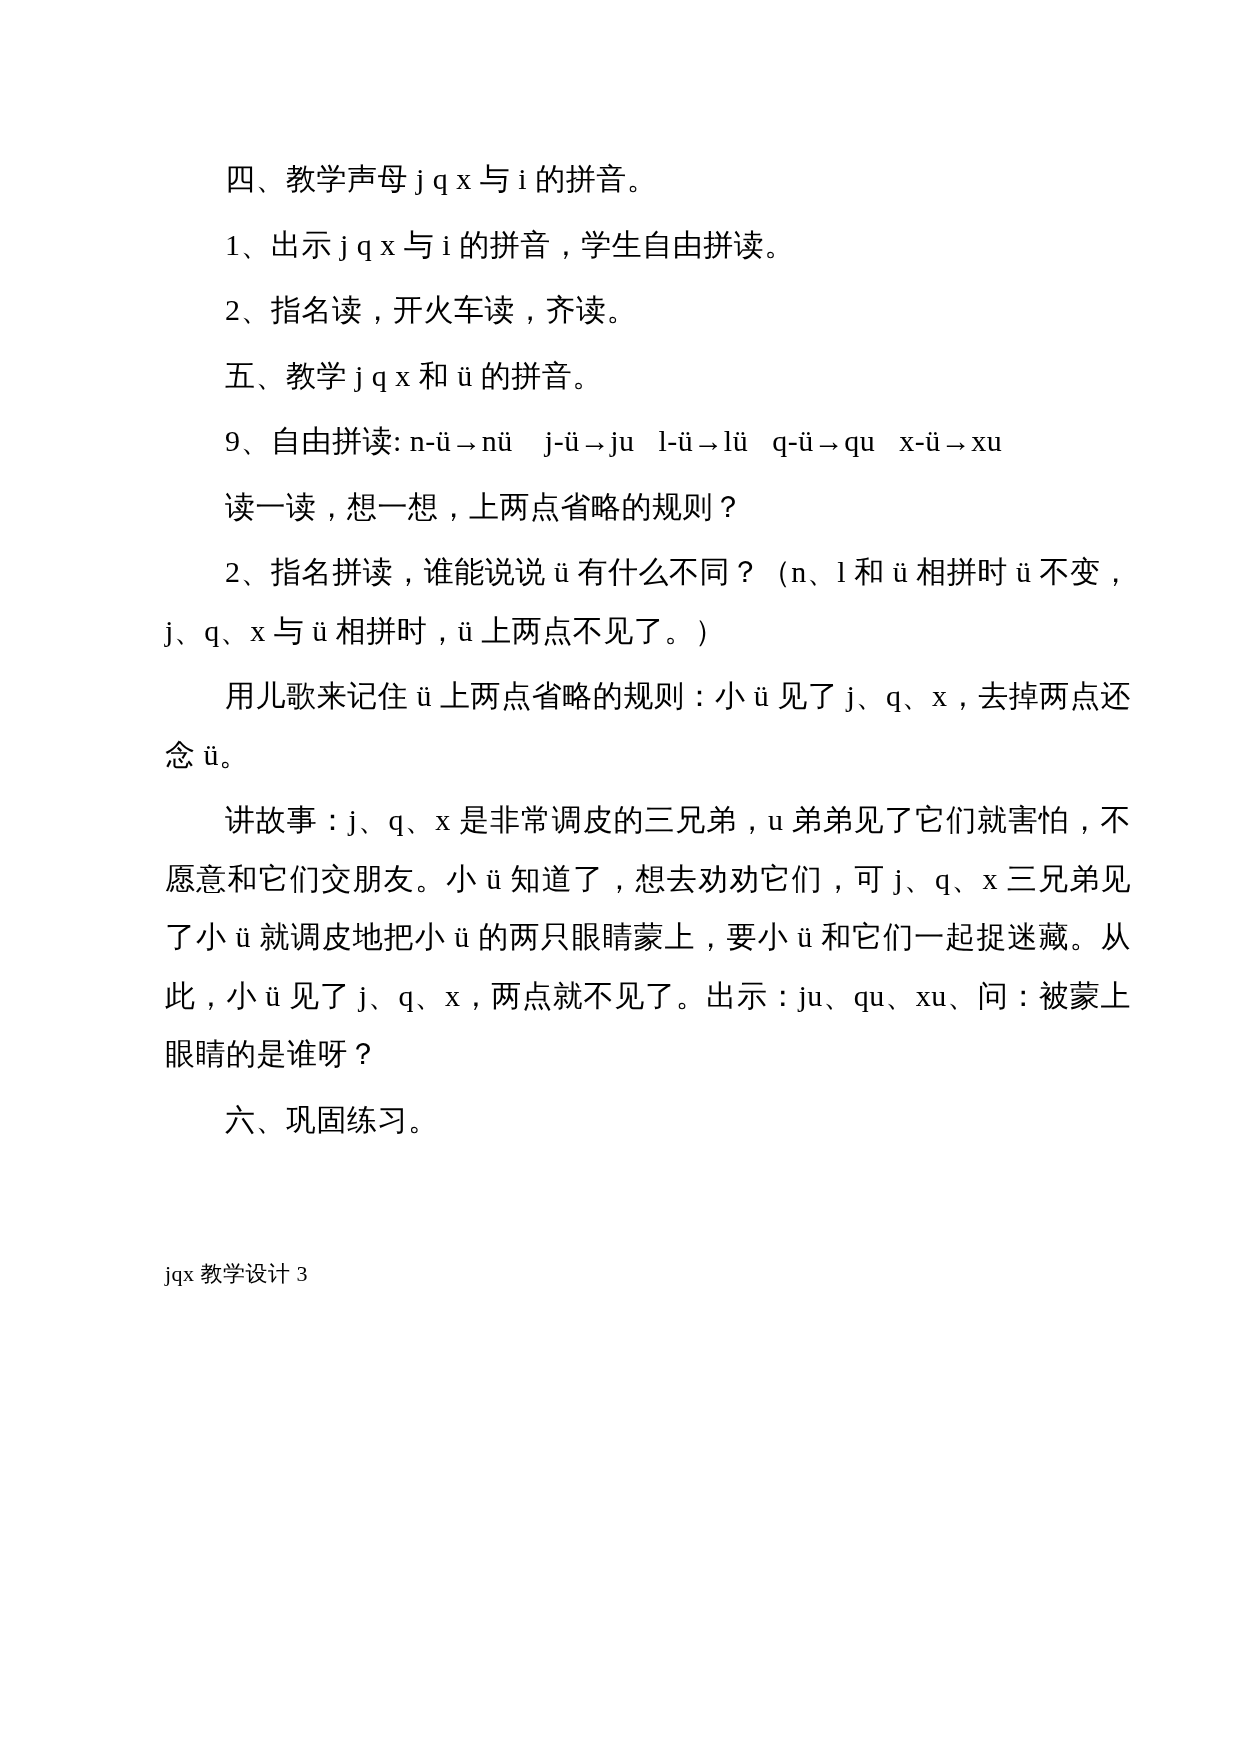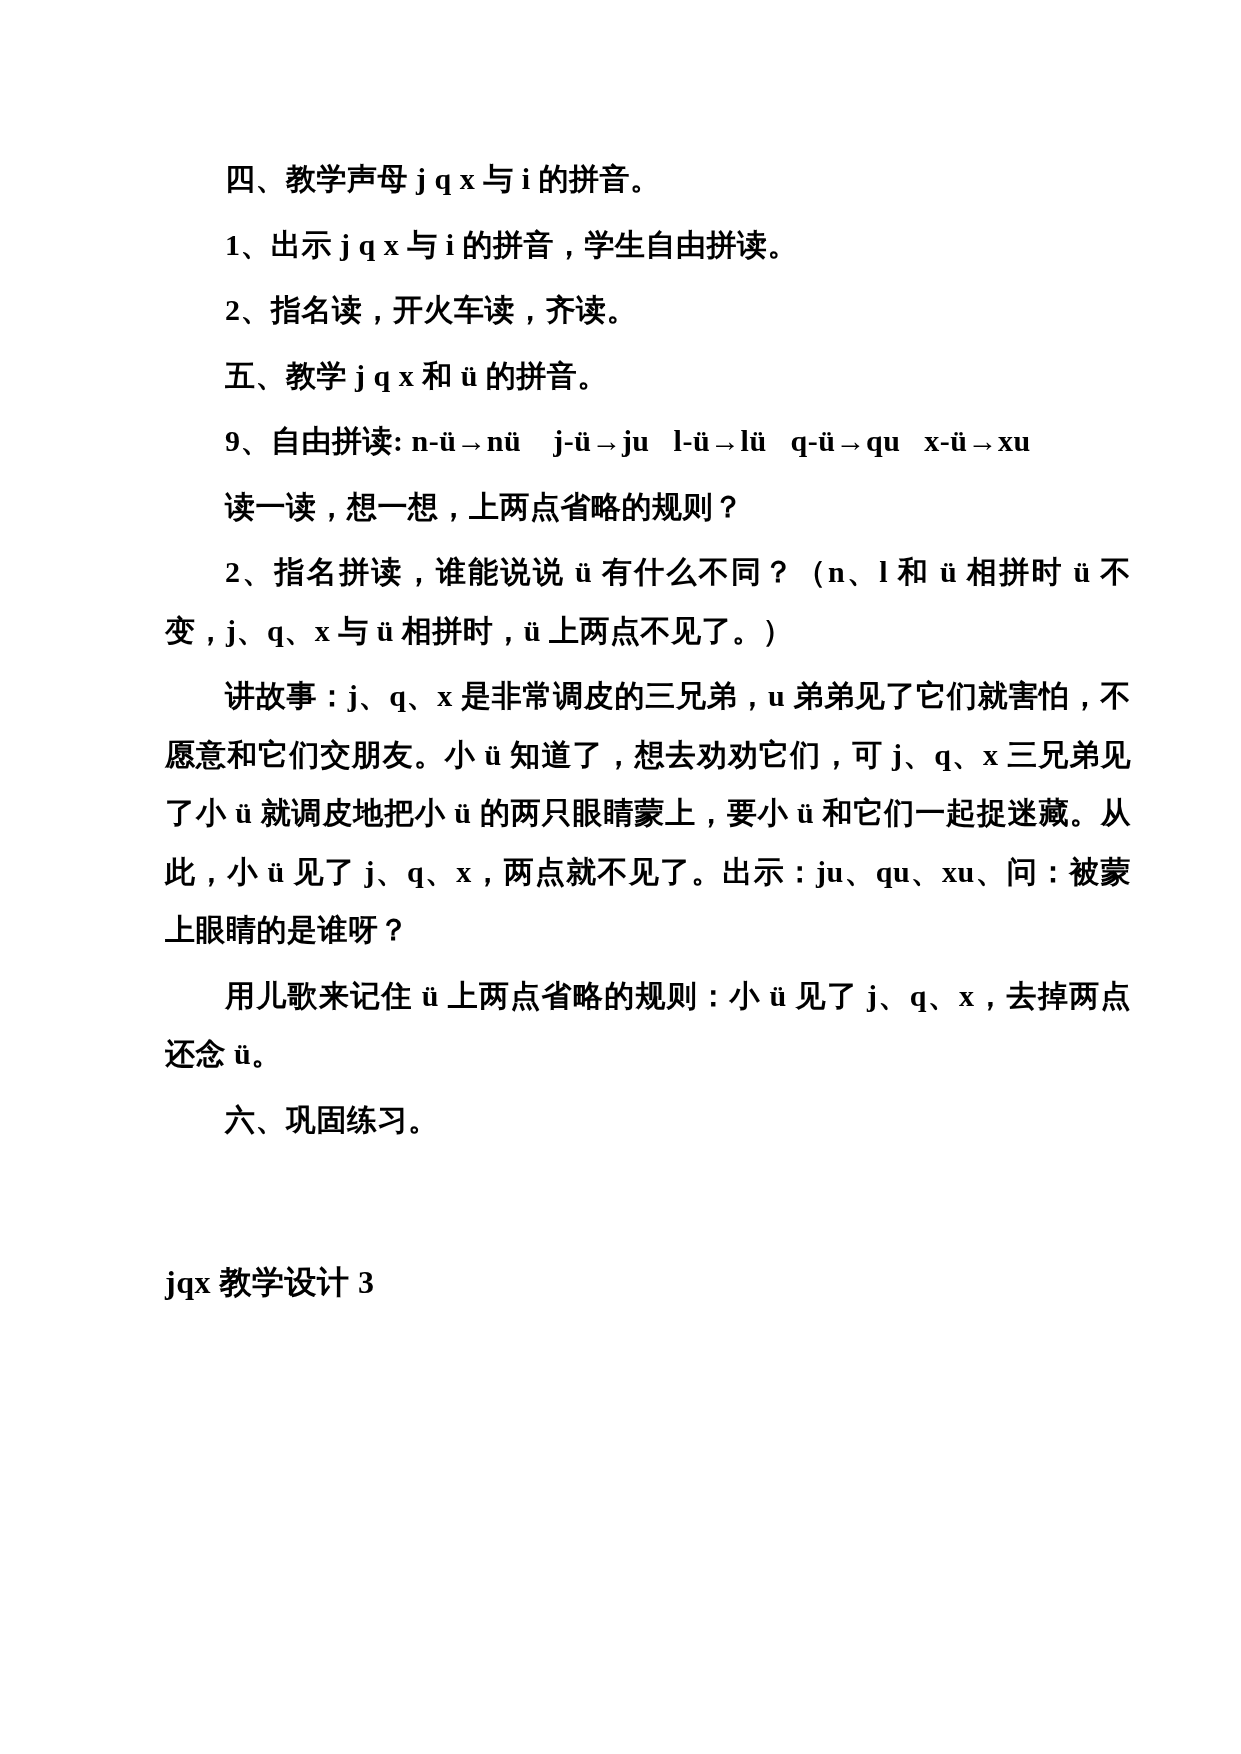--- a/index.html
+++ b/index.html
@@ -13,40 +13,39 @@
     min-height: 1754px;
     font-family: "Liberation Serif", "DejaVu Serif", serif;
     color: #000000;
   }
   .page {
     width: 1241px;
     min-height: 1754px;
     box-sizing: border-box;
     padding: 150px 110px 80px 165px;
     position: relative;
-    font-weight: bold;
   }
   .doc-body {
     font-size: 30px;
     line-height: 1.95;
     letter-spacing: 0.5px;
     text-align: justify;
   }
   .para {
     margin: 0 0 7px 0;
     text-indent: 2em;
     white-space: pre-wrap;
     word-break: break-word;
   }
   .para.no-indent {
     text-indent: 0;
   }
   .footer-title {
     margin-top: 72px;
-    font-size: 32px;
+    font-size: 22px;
     line-height: 1.8;
     text-indent: 0;
     letter-spacing: 0.5px;
   }
   .spacer {
     height: 26px;
   }
 </style>
 </head>
 <body>
@@ -54,21 +53,21 @@
 <div class="page">
   <div class="doc-body">
 
     <p class="para">四、教学声母 j q x 与 i 的拼音。</p>
     <p class="para">1、出示 j q x 与 i 的拼音，学生自由拼读。</p>
     <p class="para">2、指名读，开火车读，齐读。</p>
     <p class="para">五、教学 j q x 和 ü 的拼音。</p>
     <p class="para">9、自由拼读: n-ü→nü    j-ü→ju   l-ü→lü   q-ü→qu   x-ü→xu</p>
     <p class="para">读一读，想一想，上两点省略的规则？</p>
     <p class="para">2、指名拼读，谁能说说 ü 有什么不同？（n、l 和 ü 相拼时 ü 不变，j、q、x 与 ü 相拼时，ü 上两点不见了。）</p>
+    <p class="para">用儿歌来记住 ü 上两点省略的规则：小 ü 见了 j、q、x，去掉两点还念 ü。</p>
     <p class="para">讲故事：j、q、x 是非常调皮的三兄弟，u 弟弟见了它们就害怕，不愿意和它们交朋友。小 ü 知道了，想去劝劝它们，可 j、q、x 三兄弟见了小 ü 就调皮地把小 ü 的两只眼睛蒙上，要小 ü 和它们一起捉迷藏。从此，小 ü 见了 j、q、x，两点就不见了。出示：ju、qu、xu、问：被蒙上眼睛的是谁呀？</p>
-    <p class="para">用儿歌来记住 ü 上两点省略的规则：小 ü 见了 j、q、x，去掉两点还念 ü。</p>
     <p class="para">六、巩固练习。</p>
 
     <div class="spacer"></div>
 
     <p class="para no-indent footer-title">jqx 教学设计 3</p>
   </div>
 </div>
 
 </body></html>

